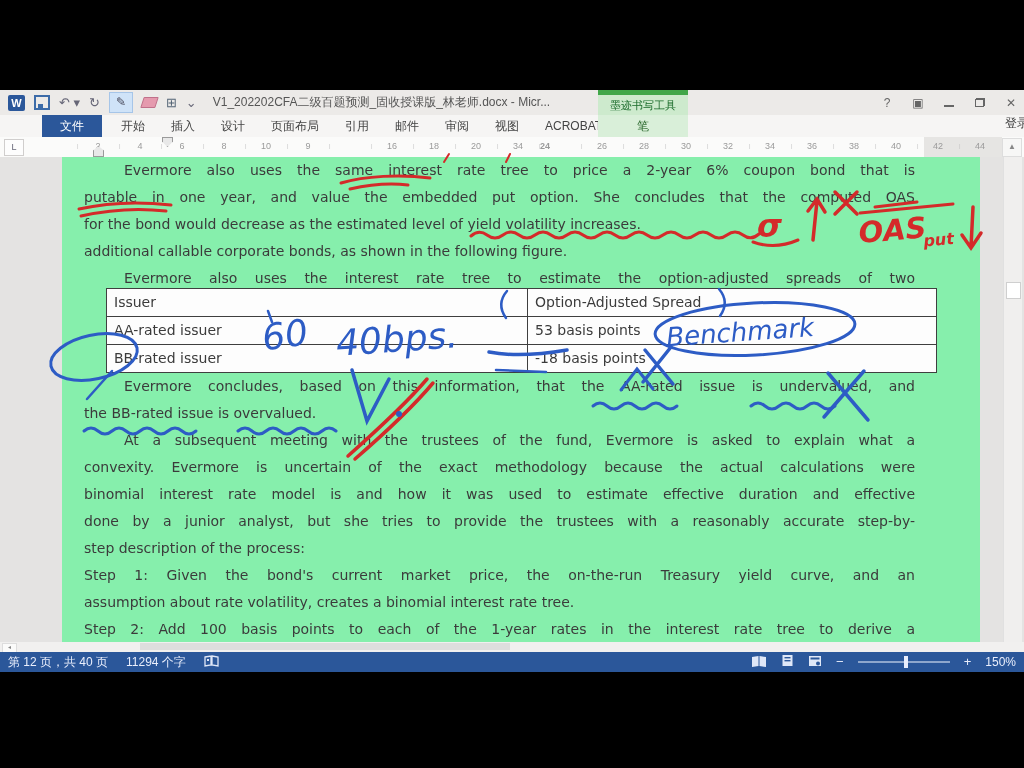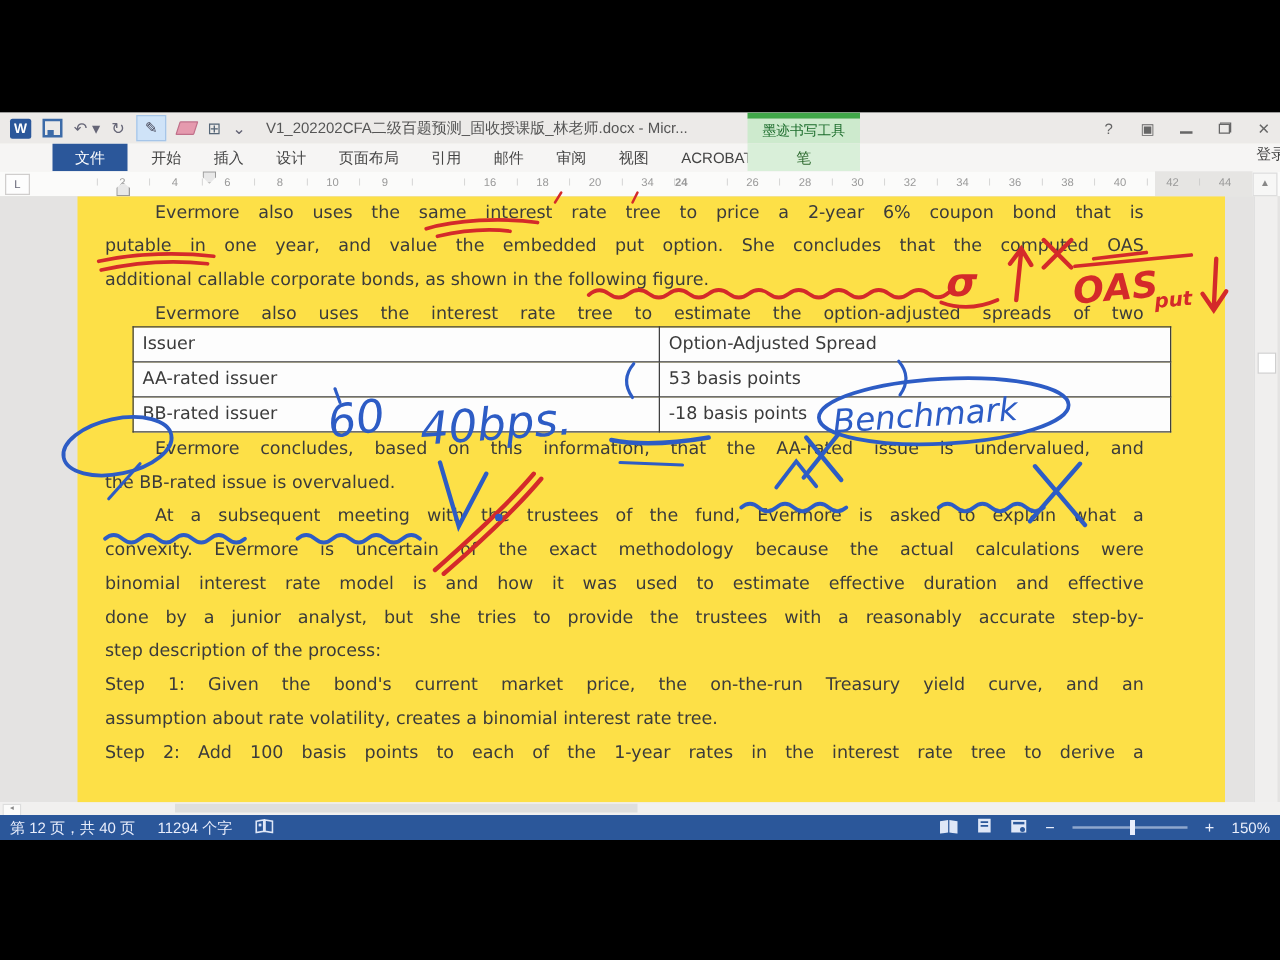--- a/index.html
+++ b/index.html
@@ -60,21 +60,21 @@
           border:1px solid #d0cecd;color:#667;font-size:9px;line-height:14px;text-align:center;}
   .flind{position:absolute;left:162px;top:0;width:9px;height:8px;background:#e8e8e8;border:1px solid #9a9a9a;
          clip-path:polygon(0 0,100% 0,100% 45%,50% 100%,0 45%);}
   .hangind{position:absolute;left:93px;bottom:0;width:9px;height:9px;background:#e8e8e8;border:1px solid #9a9a9a;
          clip-path:polygon(50% 0,100% 40%,100% 100%,0 100%,0 40%);}
   .rup{position:absolute;right:2px;top:1px;width:18px;height:17px;background:#f7f7f6;border:1px solid #ddd;
        color:#888;font-size:8px;text-align:center;line-height:16px;}
 
   
   .docarea{position:absolute;left:0;top:67px;width:100%;height:485px;background:#e4e3e2;overflow:hidden;}
-  .page{position:absolute;left:62px;top:0;width:918px;height:100%;background:#fde047;}
+  .page{position:absolute;left:62px;top:0;width:918px;height:100%;background:#86efac;}
   .content{margin-left:22px;width:831px;font-family:"DejaVu Sans",sans-serif;font-size:14px;
            line-height:27px;color:#3b3b3b;}
   .ln{height:27px;}
   .j{text-align:justify;text-align-last:justify;}
   .ind{text-indent:40px;}
   .last{text-align:left;text-align-last:left;}
   .dtable{border-collapse:collapse;margin:-4px 0 0 22px;width:831px;table-layout:fixed;}
   .dtable td{border:1.5px solid #3f3f3f;height:25px;padding:0 0 0 7px;
              font-family:"DejaVu Sans",sans-serif;font-size:14px;color:#3b3b3b;background:#fdfdfd;}
   .vscroll{position:absolute;right:2px;top:0;bottom:0;width:18px;background:#f0efee;border-left:1px solid #e0e0e0;}
@@ -204,20 +204,21 @@
       <span class="hangind"></span>
       <span class="rup">▲</span>
     </div>
 
     <div class="docarea">
       <div class="page">
         <div class="content">
           <div class="para">
             <div class="ln j ind">Evermore also uses the same interest rate tree to price a 2-year 6% coupon bond that is</div>
             <div class="ln j">putable in one year, and value the embedded put option. She concludes that the computed OAS</div>
+            <div class="ln last">for the bond would decrease as the estimated level of yield volatility increases.</div>
           </div>
           <div class="para">
             <div class="ln last">additional callable corporate bonds, as shown in the following figure.</div>
             <div class="ln j ind">Evermore also uses the interest rate tree to estimate the option-adjusted spreads of two</div>
           </div>
           <table class="dtable">
             <tbody>
                 <tr>
               <td style="width:413px">Issuer</td>
               <td>Option-Adjusted Spread</td>

